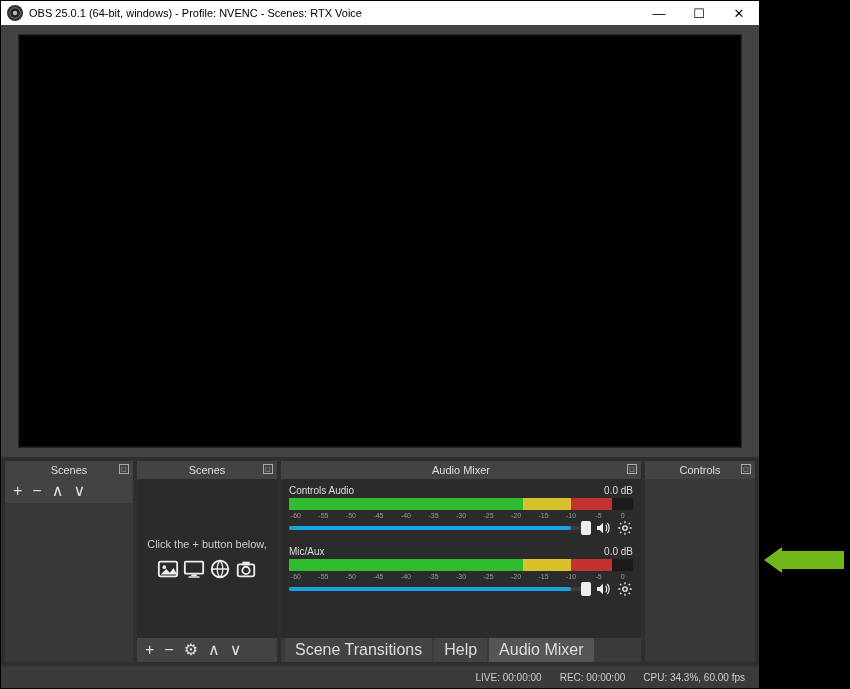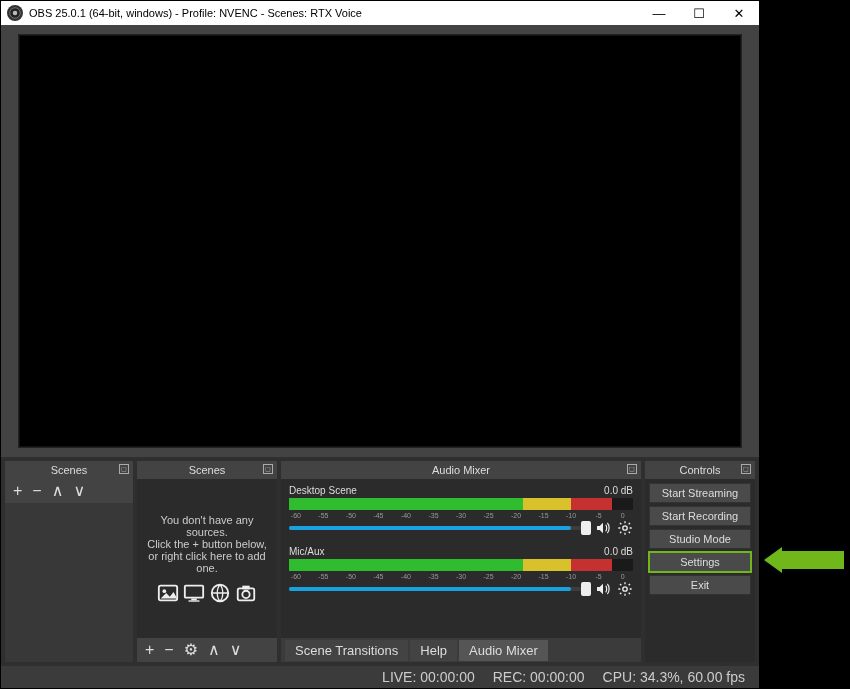--- a/index.html
+++ b/index.html
@@ -40,27 +40,27 @@
   .meter .r2 { position:absolute; top:0; height:46%; left:82%; width:12%; background:#c53030;}
   .ticks { position:relative; height:8px; color:#999; font-size:7px; }
   .ticks span { position:absolute; transform:translateX(-50%); }
   .slider-row { display:flex; align-items:center; gap:6px; }
   .slider { flex:1; height:4px; background:#13a0d6; position:relative; border-radius:2px; }
   .slider::after { content:""; position:absolute; right:-2px; top:-5px; width:10px; height:14px; background:#eee; border-radius:2px; }
   .slider-fill-bg { position:absolute; left:0; right:0; top:0; bottom:0; background:#3d3d3d; border-radius:2px;}
   .slider-fill { position:absolute; left:0; width:94%; top:0; bottom:0; background:#1aa1e0; border-radius:2px;}
   .spk-icon, .gear { width:16px; height:16px; fill:#eee; }
   .mixer-tabs { height: 24px; background: #3b3b3b; display:flex; align-items:center; gap:2px; padding:2px 4px;}
-  .mixer-tab { font-size:13px; color:#ddd; padding:3px 10px; background:#434343; }
+  .mixer-tab { font-size:16px; color:#ddd; padding:3px 10px; background:#434343; }
   .mixer-tab.active { background:#555; }
   .controls { width: 110px; }
   .controls .dock-body { padding: 4px; display:flex; flex-direction:column; gap:3px; }
   .ctrl-btn { background:#4a4a4a; color:#ddd; font-size:11px; height:20px; display:flex; align-items:center; justify-content:center; border:1px solid #323232; }
   .ctrl-btn.hl { border:1px solid #6fb71a; box-shadow: 0 0 0 1px #6fb71a; }
-  .statusbar { height:22px; background:#3b3b3b; color:#ccc; font-size:14px; display:flex; align-items:center; justify-content:flex-end; gap:18px; padding:0 14px; }
+  .statusbar { height:22px; background:#3b3b3b; color:#ccc; font-size:10px; display:flex; align-items:center; justify-content:flex-end; gap:18px; padding:0 14px; }
   .arrow { position:absolute; left: 764px; top: 547px; width:80px; height:26px; }
   .arrow-box { position:absolute; left:16px; top:4px; width:64px; height:18px; background:#6fb71a; }
   .arrow-tri { position:absolute; left:0; top:0; width:0;height:0; border-top:13px solid transparent; border-bottom:13px solid transparent; border-right:18px solid #6fb71a; }
 </style>
 </head>
 <body>
 
 <div class="window">
 
   <div class="titlebar">
@@ -97,23 +97,21 @@
         <span class="ftr-btn">∨</span>
       </div>
     </div>
 
     <div class="dock sources">
       <div class="dock-header">
         <span>Scenes</span>
         <span class="dock-pop">◻</span>
       </div>
       <div class="dock-body">
-        <div>You don't have any sources.</div>
         <div>Click the + button below,</div>
-        <div>or right click here to add one.</div>
         <div class="src-icons">
           <svg viewBox="0 0 24 24">
               <rect x="2" y="4" width="20" height="16" rx="2" fill="none" stroke="#eee" stroke-width="2"></rect>
               <circle cx="8" cy="10" r="2" fill="#eee"></circle>
               <path d="M4 18 L10 12 L14 16 L18 11 L22 18 Z" fill="#eee"></path>
             </svg>
           <svg viewBox="0 0 24 24">
               <rect x="2" y="4" width="20" height="13" rx="1" fill="none" stroke="#eee" stroke-width="2"></rect>
               <rect x="9" y="18" width="6" height="2" fill="#eee"></rect>
               <rect x="6" y="20" width="12" height="1.5" fill="#eee"></rect>
@@ -140,21 +138,21 @@
 
     <div class="dock mixer">
       <div class="dock-header">
         <span>Audio Mixer</span>
         <span class="dock-pop">◻</span>
       </div>
       <div class="dock-body">
 
         <div class="channel">
           <div class="chan-head">
-            <span>Desktop Scene</span>
+            <span>Controls Audio</span>
             <span>0.0 dB</span>
           </div>
           <div class="meter">
             <div class="g2"></div>
               <div class="y2"></div>
               <div class="r2"></div>
             <div class="g" style="top:54%"></div>
               <div class="y" style="top:54%"></div>
               <div class="r" style="top:54%"></div>
           </div>
@@ -239,27 +237,20 @@
         <div class="mixer-tab">Help</div>
         <div class="mixer-tab active">Audio Mixer</div>
       </div>
     </div>
 
     <div class="dock controls">
       <div class="dock-header">
         <span>Controls</span>
         <span class="dock-pop">◻</span>
       </div>
-      <div class="dock-body">
-        <div class="ctrl-btn">Start Streaming</div>
-        <div class="ctrl-btn">Start Recording</div>
-        <div class="ctrl-btn">Studio Mode</div>
-        <div class="ctrl-btn hl">Settings</div>
-        <div class="ctrl-btn">Exit</div>
-      </div>
     </div>
 
   </div>
 
   <div class="statusbar">
     <span>LIVE: 00:00:00</span>
     <span>REC: 00:00:00</span>
     <span>CPU: 34.3%, 60.00 fps</span>
   </div>
 

